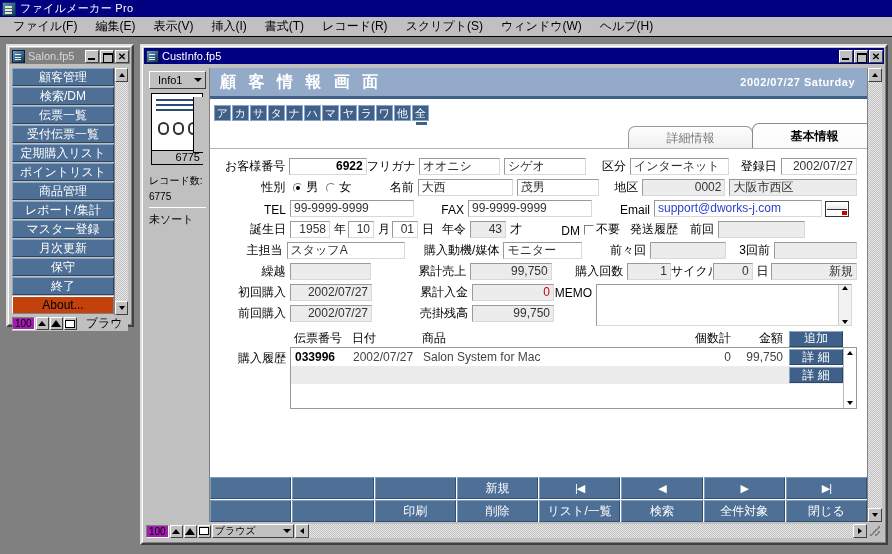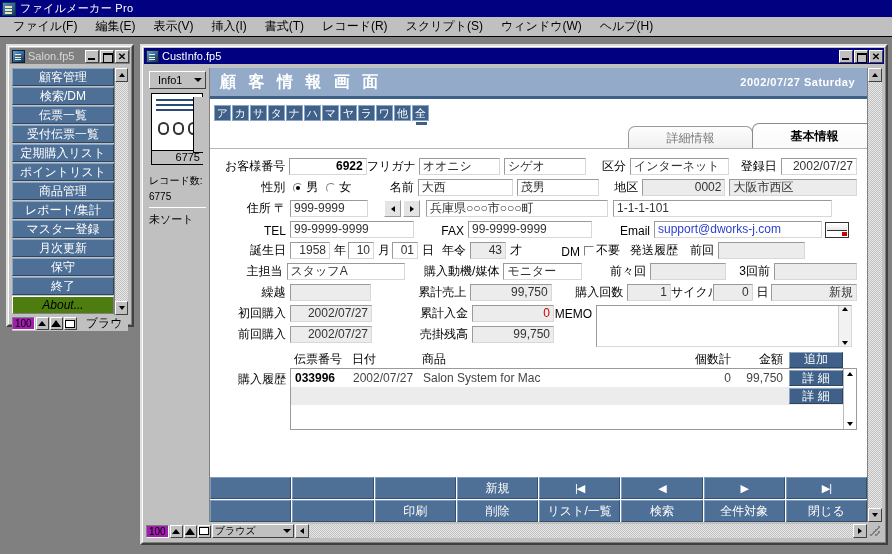--- a/index.html
+++ b/index.html
@@ -112,23 +112,23 @@
   .nav-btn {
     height: 18px; margin-bottom: 1px;
     background: #4e6f96;
     color: #fff;
     border-top: 1px solid #8aa6c4; border-left: 1px solid #8aa6c4;
     border-right: 1px solid #2c4560; border-bottom: 1px solid #2c4560;
     display:flex; align-items:center; justify-content:center;
     font-size: 12px; white-space: nowrap;
   }
   .nav-btn.light {
-    background: #4d7c0f; color:#000;
+    background: #c2410c; color:#000;
     border-top: 1px solid #fff; border-left: 1px solid #fff;
-    border-right: 1px solid #808080; border-bottom: 1px solid #808080; font-style: italic;
+    border-right: 1px solid #808080; border-bottom: 1px solid #808080;
   }
   .vscroll {
     width: 14px; flex: 0 0 14px; background: #c0c0c0; display:flex; flex-direction:column;
     border-left: 1px solid #808080;
   }
   .scroll-btn {
     height: 14px; background:#c0c0c0;
     border-top:1px solid #fff; border-left:1px solid #fff;
     border-right:1px solid #404040; border-bottom:1px solid #404040;
     display:flex; align-items:center; justify-content:center;
@@ -541,34 +541,20 @@
                     </label>
                   </div>
                   <div class="lbl" style="width:52px;">名前</div>
                   <div class="fld" style="width:96px;">大西</div>
                   <div class="fld" style="width:83px;margin-left:4px;">茂男</div>
                   <div class="lbl" style="width:44px;">地区</div>
                   <div class="fld gray r" style="width:84px;">0002</div>
                   <div class="fld gray" style="width:129px;margin-left:4px;">大阪市西区</div>
                 </div>
 
-                <div class="frow">
-                  <div class="lbl" style="width:72px;">住所 〒</div>
-                  <div class="fld" style="width:78px;">999-9999</div>
-                  <div style="display:flex;gap:2px;margin-left:16px;">
-                    <div class="spin">
-                        <span class="arrow-left"></span>
-                      </div>
-                    <div class="spin">
-                        <span class="arrow-right"></span>
-                      </div>
-                  </div>
-                  <div class="fld" style="width:182px;margin-left:6px;">兵庫県○○○市○○○町</div>
-                  <div class="fld" style="width:219px;margin-left:5px;">1-1-1-101</div>
-                </div>
 
                 <div class="frow">
                   <div class="lbl" style="width:72px;">TEL</div>
                   <div class="fld" style="width:124px;">99-9999-9999</div>
                   <div class="lbl" style="width:54px;">FAX</div>
                   <div class="fld" style="width:124px;">99-9999-9999</div>
                   <div class="lbl" style="width:62px;">Email</div>
                   <div class="fld link" style="width:168px;">support@dworks-j.com</div>
                   <div class="mail-icon"></div>
                 </div>

